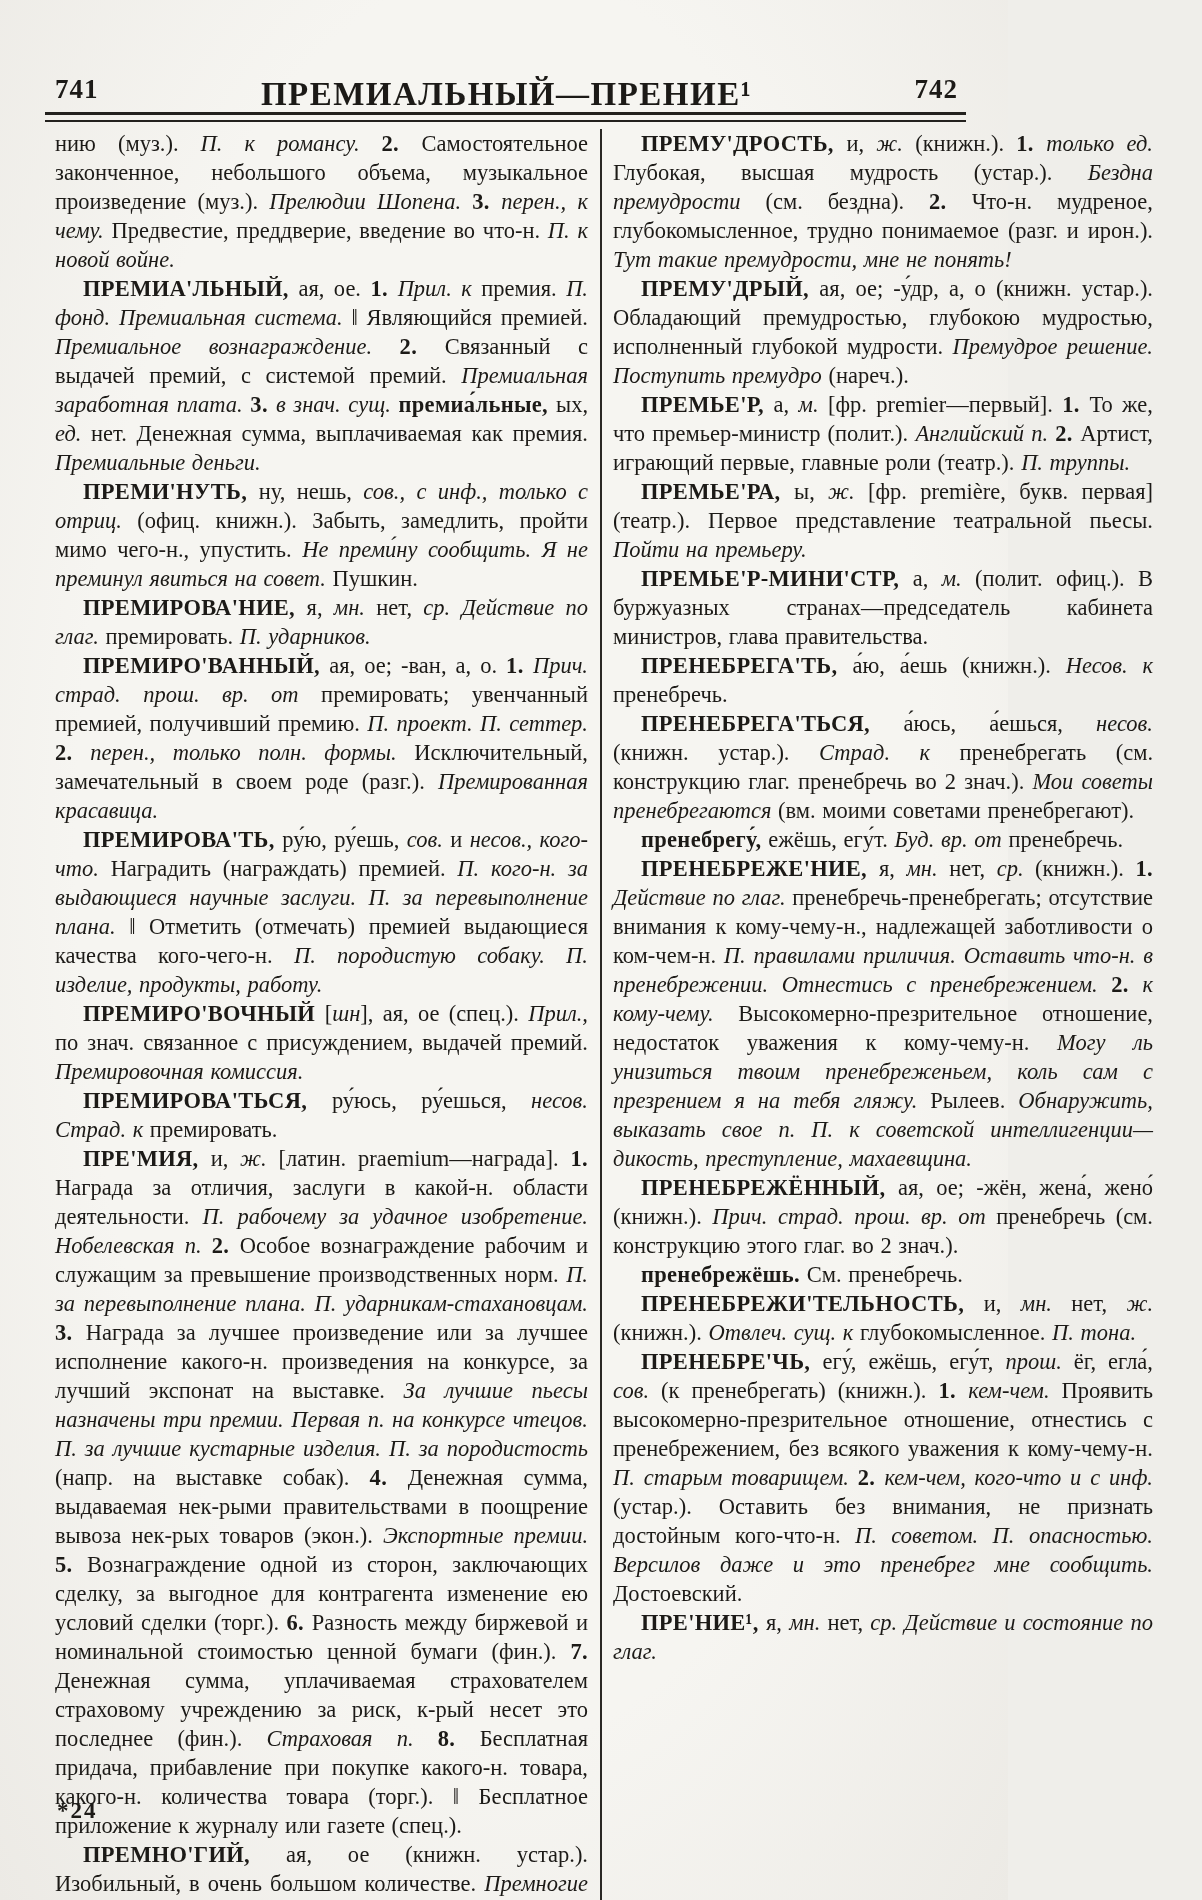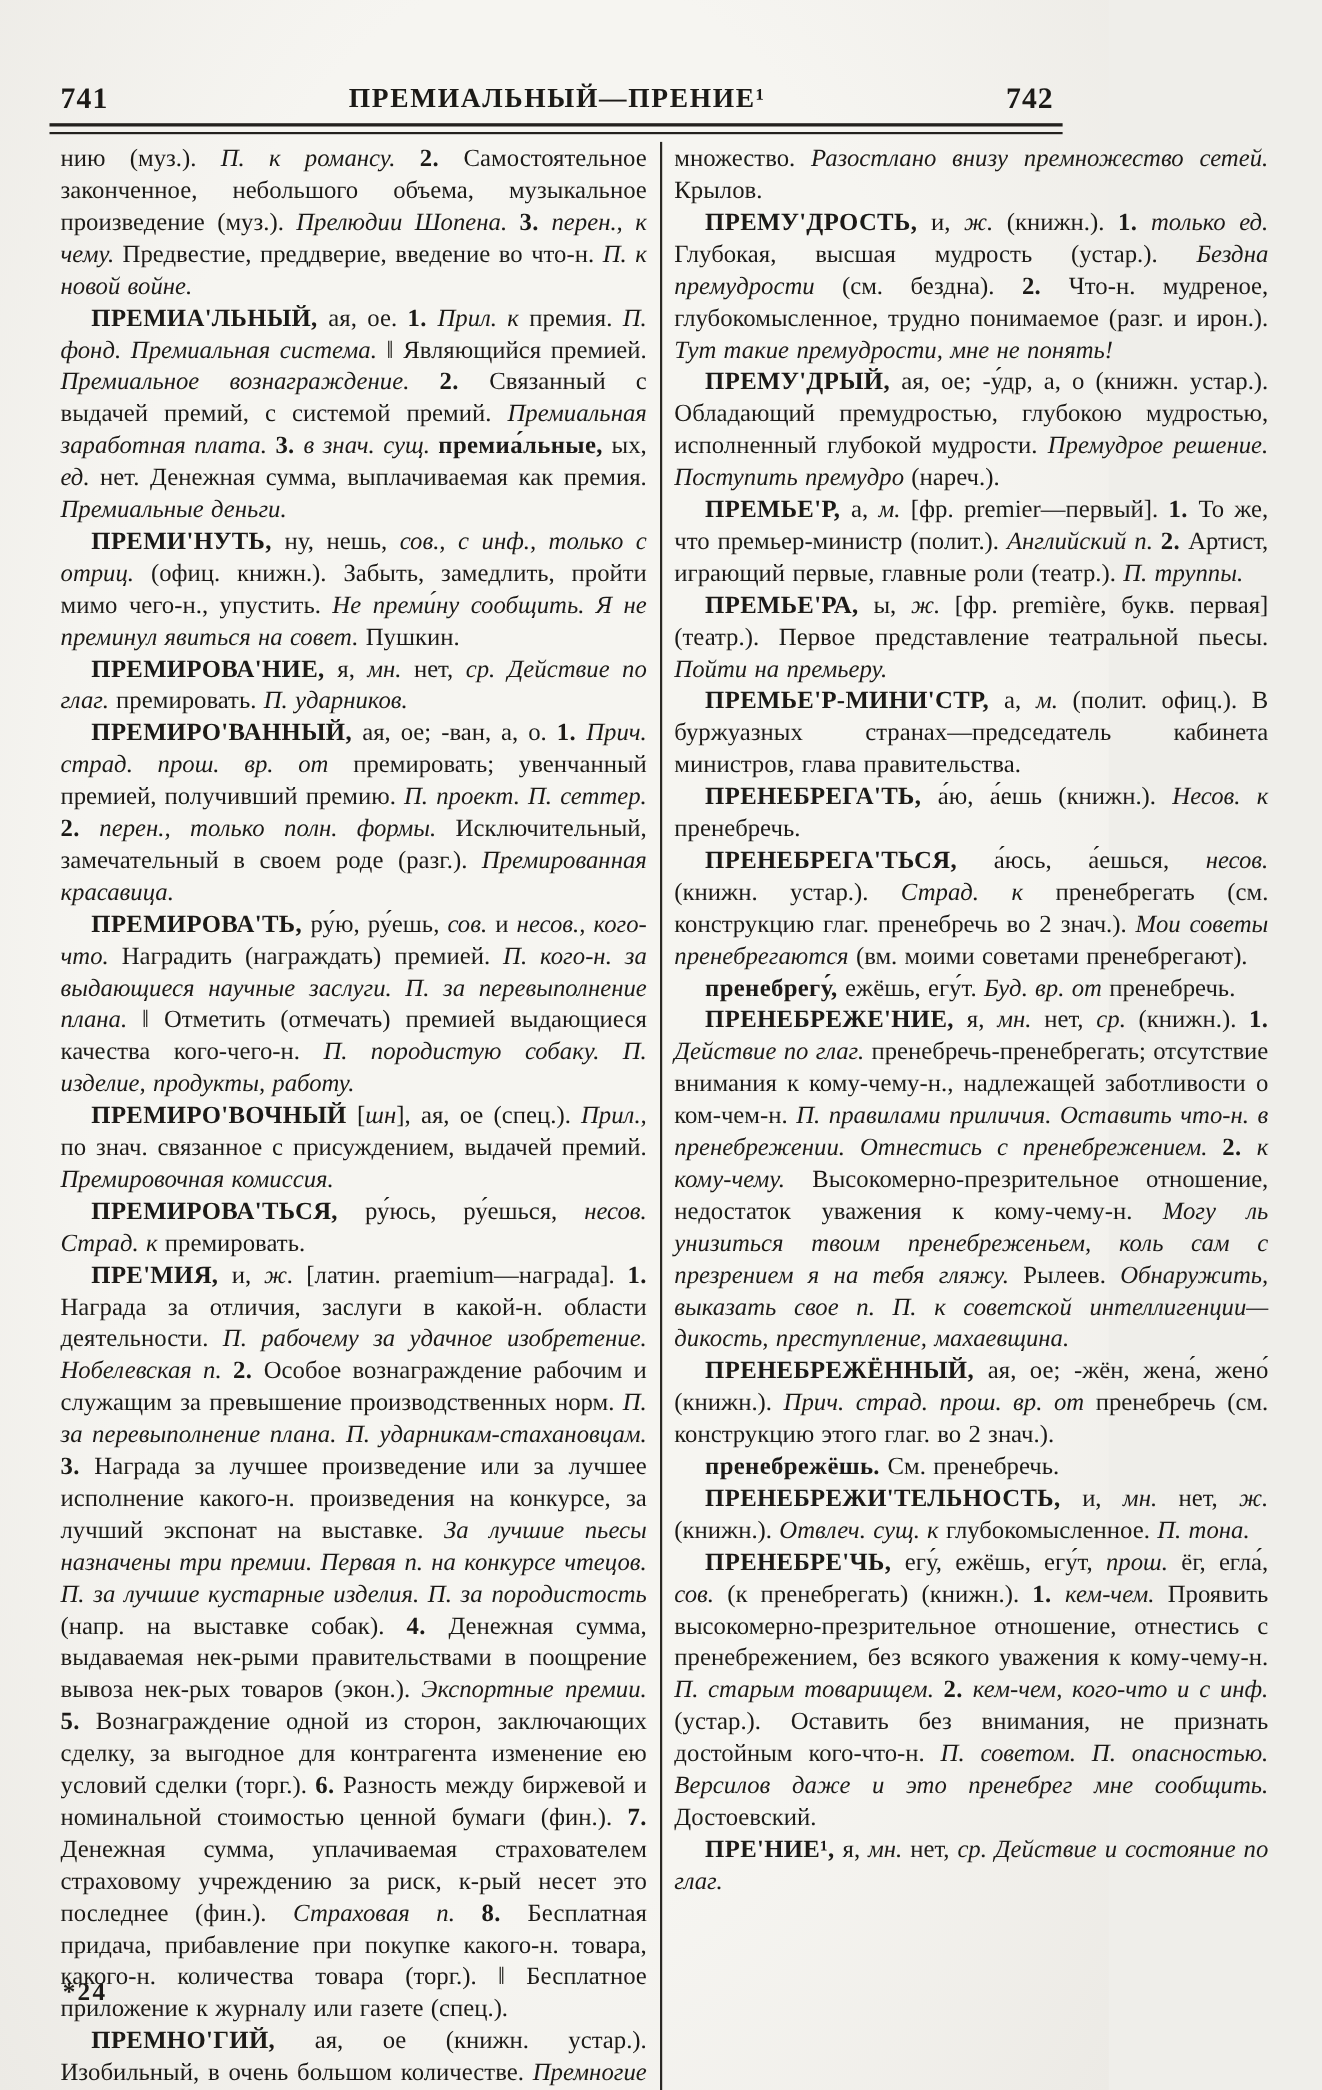--- a/index.html
+++ b/index.html
@@ -15,21 +15,21 @@
     background:radial-gradient(ellipse at 50% 45%, #f6f5f1 60%, #eceae5 100%);
   }
   .header{
     position:absolute;top:74px;left:55px;right:50px;height:32px;
   }
   .pagenum{font-weight:bold;font-size:27px;letter-spacing:1px;}
   .pagenum.left{position:absolute;left:0;top:0;}
   .pagenum.right{position:absolute;right:0;top:0;}
   .runtitle{
     position:absolute;left:50%;top:2px;transform:translateX(-50%);
-    font-weight:bold;font-size:25px;letter-spacing:1.5px;white-space:nowrap;
+    font-weight:bold;font-size:33px;letter-spacing:1.5px;white-space:nowrap;
   }
   .header-rule{
     position:absolute;left:45px;right:42px;top:112px;height:5px;
     border-top:3px solid #23211e;border-bottom:2px solid #23211e;
   }
   .columns{
     position:absolute;top:129px;left:55px;width:1100px;
     display:flex;align-items:stretch;
   }
   .col{
@@ -70,21 +70,20 @@
         <p class="para ind"><span class="seg-b">ПРЕМИРОВА'НИЕ, </span><span class="seg-r">я, </span><span class="seg-i">мн. </span><span class="seg-r">нет, </span><span class="seg-i">ср. Действие по глаг. </span><span class="seg-r">премировать. </span><span class="seg-i">П. ударников.</span></p>
         <p class="para ind"><span class="seg-b">ПРЕМИРО'ВАННЫЙ, </span><span class="seg-r">ая, ое; -ван, а, о. </span><span class="seg-b">1. </span><span class="seg-i">Прич. страд. прош. вр. от </span><span class="seg-r">премировать; увенчанный премией, получивший премию. </span><span class="seg-i">П. проект. П. сеттер. </span><span class="seg-b">2. </span><span class="seg-i">перен., только полн. формы. </span><span class="seg-r">Исключительный, замечательный в своем роде (разг.). </span><span class="seg-i">Премированная красавица.</span></p>
         <p class="para ind"><span class="seg-b">ПРЕМИРОВА'ТЬ, </span><span class="seg-r">ру́ю, ру́ешь, </span><span class="seg-i">сов. </span><span class="seg-r">и </span><span class="seg-i">несов., кого-что. </span><span class="seg-r">Наградить (награждать) премией. </span><span class="seg-i">П. кого-н. за выдающиеся научные заслуги. П. за перевыполнение плана. </span><span class="seg-r">‖ Отметить (отмечать) премией выдающиеся качества кого-чего-н. </span><span class="seg-i">П. породистую собаку. П. изделие, продукты, работу.</span></p>
         <p class="para ind"><span class="seg-b">ПРЕМИРО'ВОЧНЫЙ </span><span class="seg-r">[</span><span class="seg-i">шн</span><span class="seg-r">], ая, ое (спец.). </span><span class="seg-i">Прил., </span><span class="seg-r">по знач. связанное с присуждением, выдачей премий. </span><span class="seg-i">Премировочная комиссия.</span></p>
         <p class="para ind"><span class="seg-b">ПРЕМИРОВА'ТЬСЯ, </span><span class="seg-r">ру́юсь, ру́ешься, </span><span class="seg-i">несов. Страд. к </span><span class="seg-r">премировать.</span></p>
         <p class="para ind"><span class="seg-b">ПРЕ'МИЯ, </span><span class="seg-r">и, </span><span class="seg-i">ж. </span><span class="seg-r">[латин. praemium—награда]. </span><span class="seg-b">1. </span><span class="seg-r">Награда за отличия, заслуги в какой-н. области деятельности. </span><span class="seg-i">П. рабочему за удачное изобретение. Нобелевская п. </span><span class="seg-b">2. </span><span class="seg-r">Особое вознаграждение рабочим и служащим за превышение производственных норм. </span><span class="seg-i">П. за перевыполнение плана. П. ударникам-стахановцам. </span><span class="seg-b">3. </span><span class="seg-r">Награда за лучшее произведение или за лучшее исполнение какого-н. произведения на конкурсе, за лучший экспонат на выставке. </span><span class="seg-i">За лучшие пьесы назначены три премии. Первая п. на конкурсе чтецов. П. за лучшие кустарные изделия. П. за породистость </span><span class="seg-r">(напр. на выставке собак). </span><span class="seg-b">4. </span><span class="seg-r">Денежная сумма, выдаваемая нек-рыми правительствами в поощрение вывоза нек-рых товаров (экон.). </span><span class="seg-i">Экспортные премии. </span><span class="seg-b">5. </span><span class="seg-r">Вознаграждение одной из сторон, заключающих сделку, за выгодное для контрагента изменение ею условий сделки (торг.). </span><span class="seg-b">6. </span><span class="seg-r">Разность между биржевой и номинальной стоимостью ценной бумаги (фин.). </span><span class="seg-b">7. </span><span class="seg-r">Денежная сумма, уплачиваемая страхователем страховому учреждению за риск, к-рый несет это последнее (фин.). </span><span class="seg-i">Страховая п. </span><span class="seg-b">8. </span><span class="seg-r">Бесплатная придача, прибавление при покупке какого-н. товара, какого-н. количества товара (торг.). ‖ Бесплатное приложение к журналу или газете (спец.).</span></p>
         <p class="para ind"><span class="seg-b">ПРЕМНО'ГИЙ, </span><span class="seg-r">ая, ое (книжн. устар.). Изобильный, в очень большом количестве. </span><span class="seg-i">Премногие заботы.</span></p>
       </div>
     <div class="divider"></div>
     <div class="col right">
-        <p class="para"><span class="seg-r">множество. </span><span class="seg-i">Разостлано внизу премножество сетей. </span><span class="seg-r">Крылов.</span></p>
         <p class="para ind"><span class="seg-b">ПРЕМУ'ДРОСТЬ, </span><span class="seg-r">и, </span><span class="seg-i">ж. </span><span class="seg-r">(книжн.). </span><span class="seg-b">1. </span><span class="seg-i">только ед. </span><span class="seg-r">Глубокая, высшая мудрость (устар.). </span><span class="seg-i">Бездна премудрости </span><span class="seg-r">(см. бездна). </span><span class="seg-b">2. </span><span class="seg-r">Что-н. мудреное, глубокомысленное, трудно понимаемое (разг. и ирон.). </span><span class="seg-i">Тут такие премудрости, мне не понять!</span></p>
         <p class="para ind"><span class="seg-b">ПРЕМУ'ДРЫЙ, </span><span class="seg-r">ая, ое; -у́др, а, о (книжн. устар.). Обладающий премудростью, глубокою мудростью, исполненный глубокой мудрости. </span><span class="seg-i">Премудрое решение. Поступить премудро </span><span class="seg-r">(нареч.).</span></p>
         <p class="para ind"><span class="seg-b">ПРЕМЬЕ'Р, </span><span class="seg-r">а, </span><span class="seg-i">м. </span><span class="seg-r">[фр. premier—первый]. </span><span class="seg-b">1. </span><span class="seg-r">То же, что премьер-министр (полит.). </span><span class="seg-i">Английский п. </span><span class="seg-b">2. </span><span class="seg-r">Артист, играющий первые, главные роли (театр.). </span><span class="seg-i">П. труппы.</span></p>
         <p class="para ind"><span class="seg-b">ПРЕМЬЕ'РА, </span><span class="seg-r">ы, </span><span class="seg-i">ж. </span><span class="seg-r">[фр. première, букв. первая] (театр.). Первое представление театральной пьесы. </span><span class="seg-i">Пойти на премьеру.</span></p>
         <p class="para ind"><span class="seg-b">ПРЕМЬЕ'Р-МИНИ'СТР, </span><span class="seg-r">а, </span><span class="seg-i">м. </span><span class="seg-r">(полит. офиц.). В буржуазных странах—председатель кабинета министров, глава правительства.</span></p>
         <p class="para ind"><span class="seg-b">ПРЕНЕБРЕГА'ТЬ, </span><span class="seg-r">а́ю, а́ешь (книжн.). </span><span class="seg-i">Несов. к </span><span class="seg-r">пренебречь.</span></p>
         <p class="para ind"><span class="seg-b">ПРЕНЕБРЕГА'ТЬСЯ, </span><span class="seg-r">а́юсь, а́ешься, </span><span class="seg-i">несов. </span><span class="seg-r">(книжн. устар.). </span><span class="seg-i">Страд. к </span><span class="seg-r">пренебрегать (см. конструкцию глаг. пренебречь во 2 знач.). </span><span class="seg-i">Мои советы пренебрегаются </span><span class="seg-r">(вм. моими советами пренебрегают).</span></p>
         <p class="para ind"><span class="seg-b">пренебрегу́, </span><span class="seg-r">ежёшь, егу́т. </span><span class="seg-i">Буд. вр. от </span><span class="seg-r">пренебречь.</span></p>
         <p class="para ind"><span class="seg-b">ПРЕНЕБРЕЖЕ'НИЕ, </span><span class="seg-r">я, </span><span class="seg-i">мн. </span><span class="seg-r">нет, </span><span class="seg-i">ср. </span><span class="seg-r">(книжн.). </span><span class="seg-b">1. </span><span class="seg-i">Действие по глаг. </span><span class="seg-r">пренебречь-пренебрегать; отсутствие внимания к кому-чему-н., надлежащей заботливости о ком-чем-н. </span><span class="seg-i">П. правилами приличия. Оставить что-н. в пренебрежении. Отнестись с пренебрежением. </span><span class="seg-b">2. </span><span class="seg-i">к кому-чему. </span><span class="seg-r">Высокомерно-презрительное отношение, недостаток уважения к кому-чему-н. </span><span class="seg-i">Могу ль унизиться твоим пренебреженьем, коль сам с презрением я на тебя гляжу. </span><span class="seg-r">Рылеев. </span><span class="seg-i">Обнаружить, выказать свое п. П. к советской интеллигенции—дикость, преступление, махаевщина.</span></p>
         <p class="para ind"><span class="seg-b">ПРЕНЕБРЕЖЁННЫЙ, </span><span class="seg-r">ая, ое; -жён, жена́, жено́ (книжн.). </span><span class="seg-i">Прич. страд. прош. вр. от </span><span class="seg-r">пренебречь (см. конструкцию этого глаг. во 2 знач.).</span></p>

